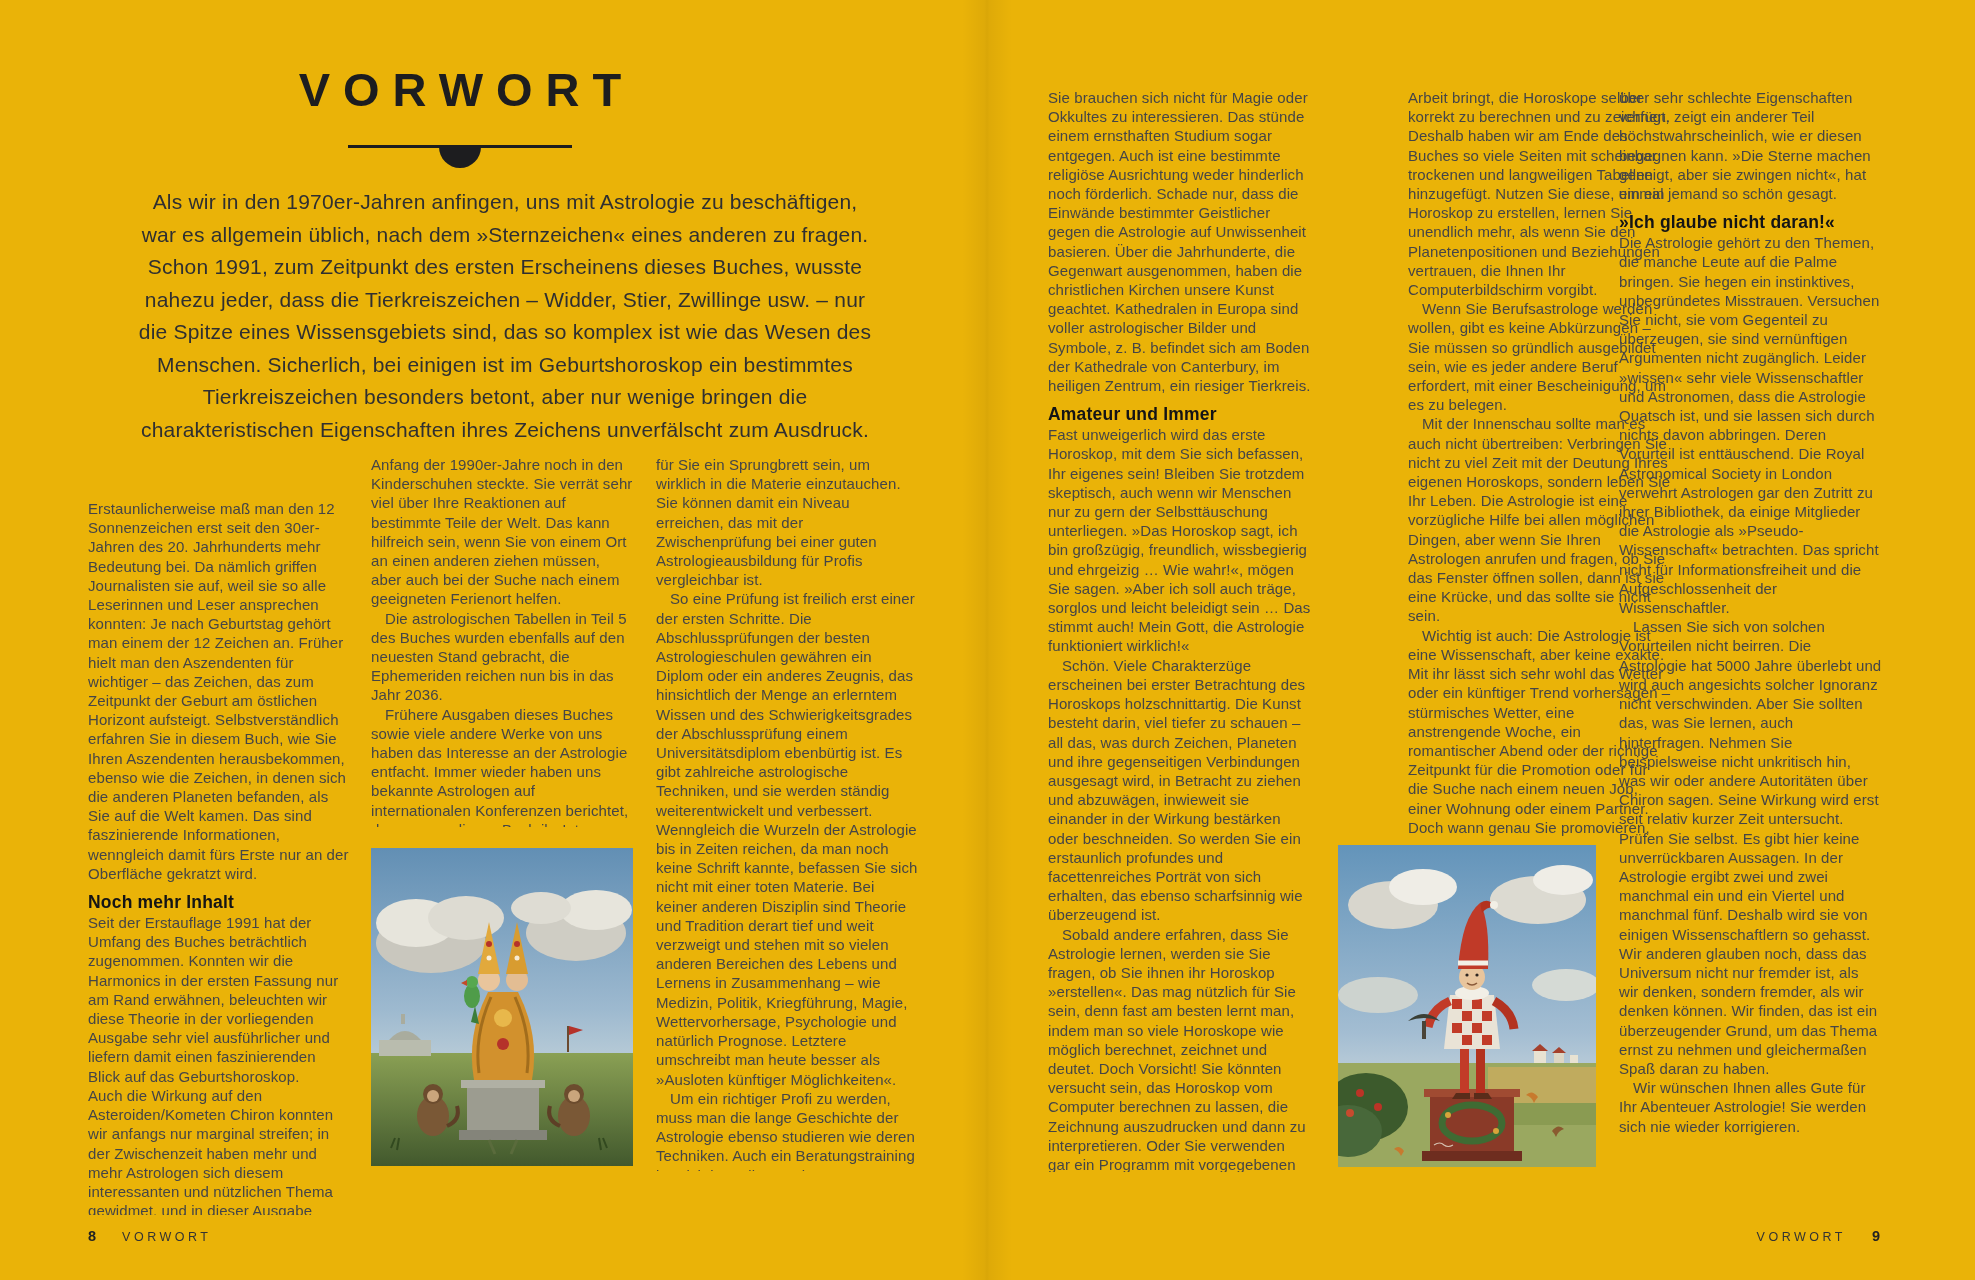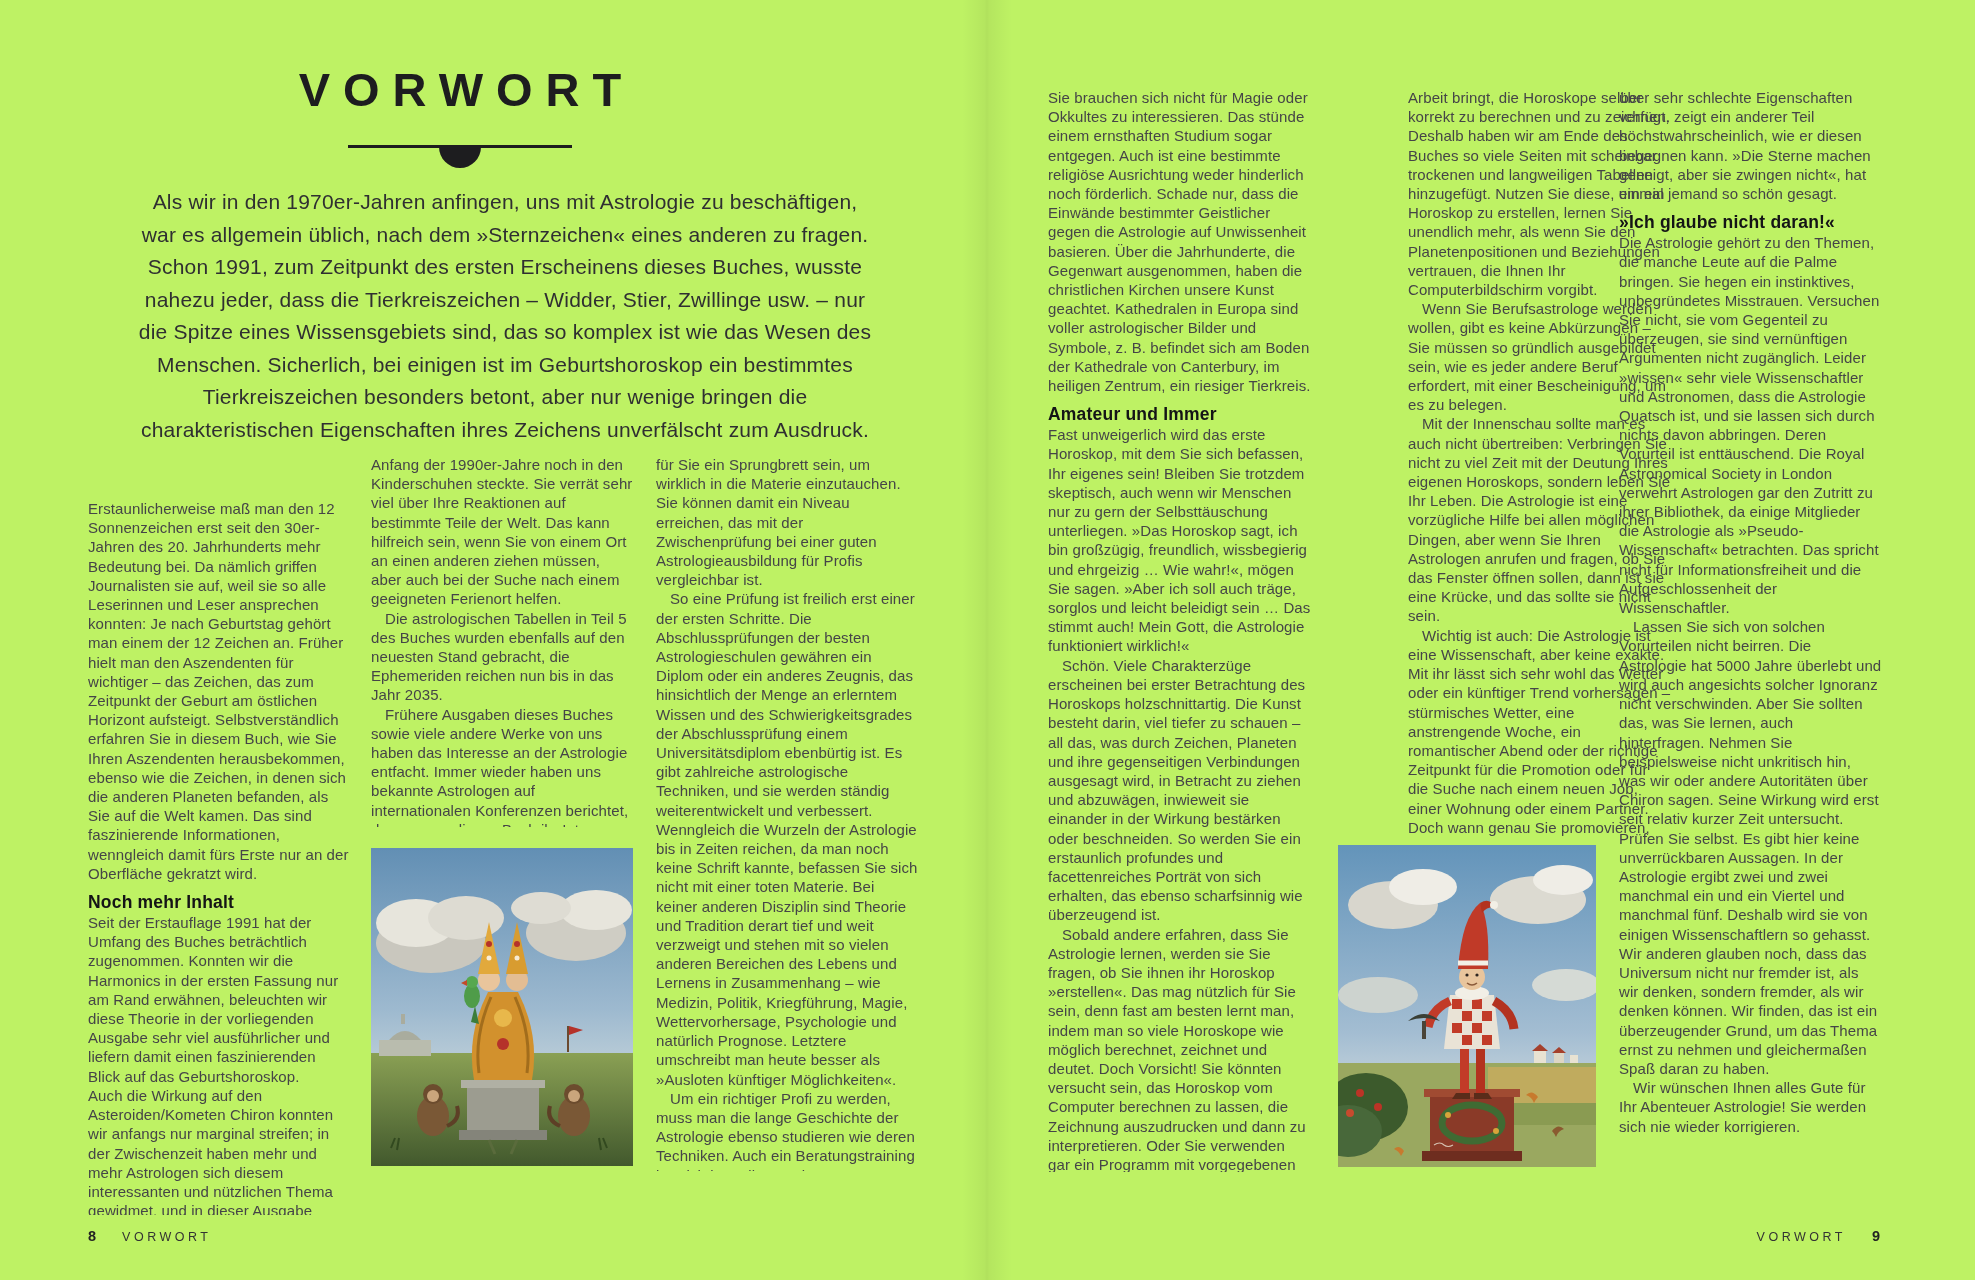--- a/index.html
+++ b/index.html
@@ -1,16 +1,16 @@
 <!DOCTYPE html>
 <html><head>
 <meta charset="utf-8">
 <style>
   html,body{margin:0;padding:0;background:#e8e8e6;}
-  #spread{position:relative;width:1975px;height:1280px;background:#bef264;overflow:hidden;
+  #spread{position:relative;width:1975px;height:1280px;background:#eab308;overflow:hidden;
           font-family:"Liberation Sans","DejaVu Sans",sans-serif;}
   #gutter{position:absolute;left:962px;top:0;width:50px;height:1280px;pointer-events:none;
           background:linear-gradient(90deg,rgba(0,0,0,0) 0%,rgba(0,0,0,.05) 45%,rgba(0,0,0,.07) 50%,rgba(0,0,0,.05) 55%,rgba(0,0,0,0) 100%);}
 
   
   #title-wrap{position:absolute;left:88px;top:62px;width:744px;text-align:center;}
   #page-title{font-size:47px;font-weight:700;letter-spacing:13px;color:#1d1d1f;
               margin:0;padding-left:13px;font-family:"Liberation Sans","DejaVu Sans",sans-serif;}
   #title-rule{position:relative;width:224px;height:2.5px;background:#1d1d1f;margin:28px auto 0 auto;}
   #title-ornament{position:absolute;left:50%;top:2px;width:42px;height:21px;margin-left:-21px;
@@ -63,21 +63,21 @@
 
   <div id="l-col1" class="col lcol">
     <p>Erstaunlicherweise maß man den 12 Sonnenzeichen erst seit den 30er-Jahren des 20. Jahrhunderts mehr Bedeutung bei. Da nämlich griffen Journalisten sie auf, weil sie so alle Leserinnen und Leser ansprechen konnten: Je nach Geburtstag gehört man einem der 12 Zeichen an. Früher hielt man den Aszendenten für wichtiger – das Zeichen, das zum Zeitpunkt der Geburt am östlichen Horizont aufsteigt. Selbstverständlich erfahren Sie in diesem Buch, wie Sie Ihren Aszendenten herausbekommen, ebenso wie die Zeichen, in denen sich die anderen Planeten befanden, als Sie auf die Welt kamen. Das sind faszinierende Informationen, wenngleich damit fürs Erste nur an der Oberfläche gekratzt wird.</p>
     <h3>Noch mehr Inhalt</h3>
     <p>Seit der Erstauflage 1991 hat der Umfang des Buches beträchtlich zugenommen. Konnten wir die Harmonics in der ersten Fassung nur am Rand erwähnen, beleuchten wir diese Theorie in der vorliegenden Ausgabe sehr viel ausführlicher und liefern damit einen faszinierenden Blick auf das Geburtshoroskop.</p>
     <p>Auch die Wirkung auf den Asteroiden/Kometen Chiron konnten wir anfangs nur marginal streifen; in der Zwischenzeit haben mehr und mehr Astrologen sich diesem interessanten und nützlichen Thema gewidmet, und in dieser Ausgabe können auch Sie einen Blick darauf werfen. Zusätzlichen Raum bekommen haben Untersuchungen über die Effekte auf Fixsterne, Finsternisse und Mondknoten. Gleichermaßen konnten wir nun zumindest minimal auf die Theorie der Relokationsastrologie eingehen, die</p>
   </div>
 
   <div id="l-col2" class="col lcol">
     <p>Anfang der 1990er-Jahre noch in den Kinderschuhen steckte. Sie verrät sehr viel über Ihre Reaktionen auf bestimmte Teile der Welt. Das kann hilfreich sein, wenn Sie von einem Ort an einen anderen ziehen müssen, aber auch bei der Suche nach einem geeigneten Ferienort helfen.</p>
-    <p class="ind">Die astrologischen Tabellen in Teil 5 des Buches wurden ebenfalls auf den neuesten Stand gebracht, die Ephemeriden reichen nun bis in das Jahr 2035.</p>
+    <p class="ind">Die astrologischen Tabellen in Teil 5 des Buches wurden ebenfalls auf den neuesten Stand gebracht, die Ephemeriden reichen nun bis in das Jahr 2036.</p>
     <p class="ind">Frühere Ausgaben dieses Buches sowie viele andere Werke von uns haben das Interesse an der Astrologie entfacht. Immer wieder haben uns bekannte Astrologen auf internationalen Konferenzen berichtet, dass genau dieses Buch ihr Interesse erstmals auf die Astrologie lenkte. Die Astrologie ist ein sehr tiefes Becken voller traditionellem Wissen, und das vorliegende Buch kann</p>
   </div>
 
   <div id="l-col3" class="col lcol">
     <p>für Sie ein Sprungbrett sein, um wirklich in die Materie einzutauchen. Sie können damit ein Niveau erreichen, das mit der Zwischenprüfung bei einer guten Astrologieausbildung für Profis vergleichbar ist.</p>
     <p class="ind">So eine Prüfung ist freilich erst einer der ersten Schritte. Die Abschlussprüfungen der besten Astrologieschulen gewähren ein Diplom oder ein anderes Zeugnis, das hinsichtlich der Menge an erlerntem Wissen und des Schwierigkeitsgrades der Abschlussprüfung einem Universitätsdiplom ebenbürtig ist. Es gibt zahlreiche astrologische Techniken, und sie werden ständig weiterentwickelt und verbessert. Wenngleich die Wurzeln der Astrologie bis in Zeiten reichen, da man noch keine Schrift kannte, befassen Sie sich nicht mit einer toten Materie. Bei keiner anderen Disziplin sind Theorie und Tradition derart tief und weit verzweigt und stehen mit so vielen anderen Bereichen des Lebens und Lernens in Zusammenhang – wie Medizin, Politik, Kriegführung, Magie, Wettervorhersage, Psychologie und natürlich Prognose. Letztere umschreibt man heute besser als »Ausloten künftiger Möglichkeiten«.</p>
     <p class="ind">Um ein richtiger Profi zu werden, muss man die lange Geschichte der Astrologie ebenso studieren wie deren Techniken. Auch ein Beratungstraining ist wichtig. Falls nur ein vages Interesse Sie zu diesem Buch hat greifen lassen – Vorsicht! Es könnte leicht ein begeistertes lebenslanges Lernen und Forschen daraus werden.</p>
 
   </div>
 

